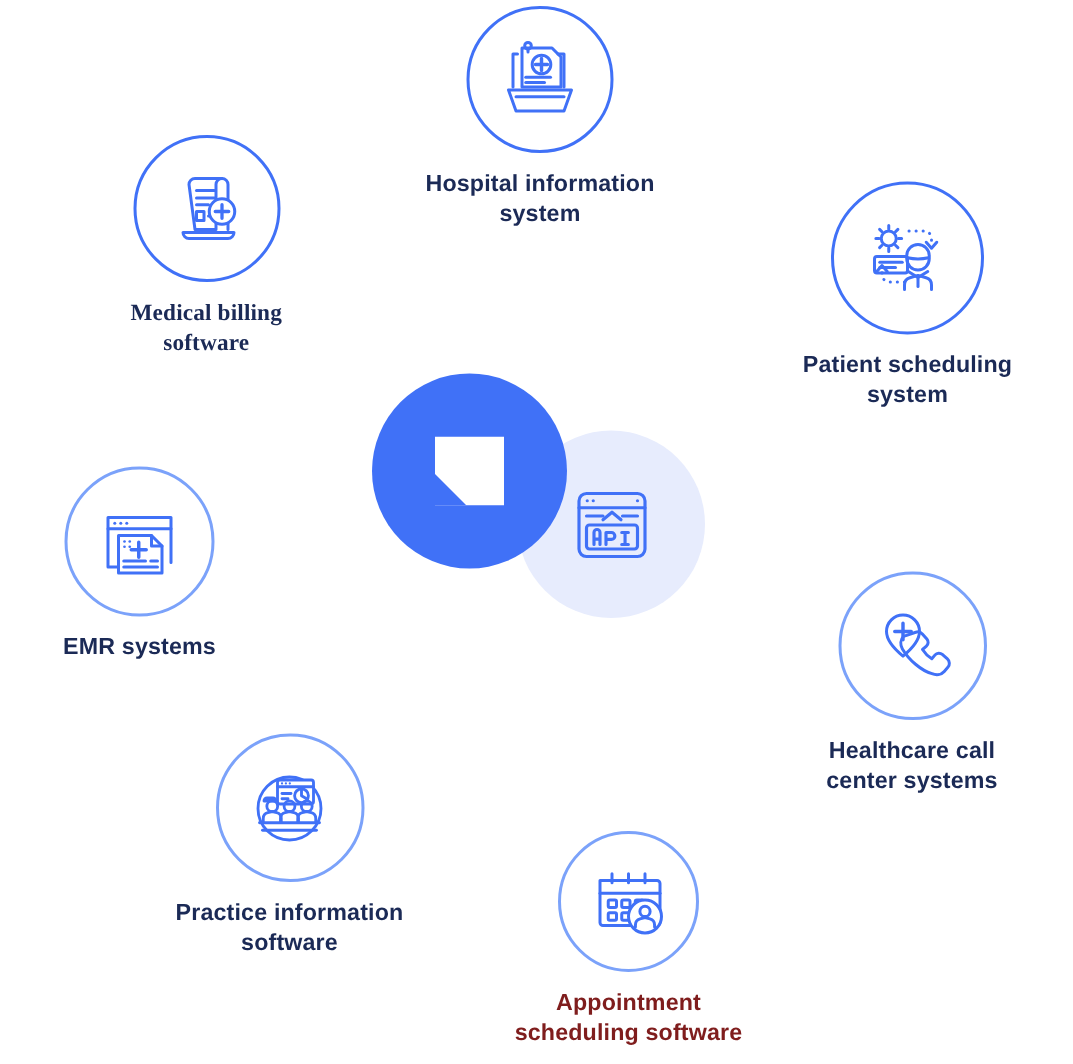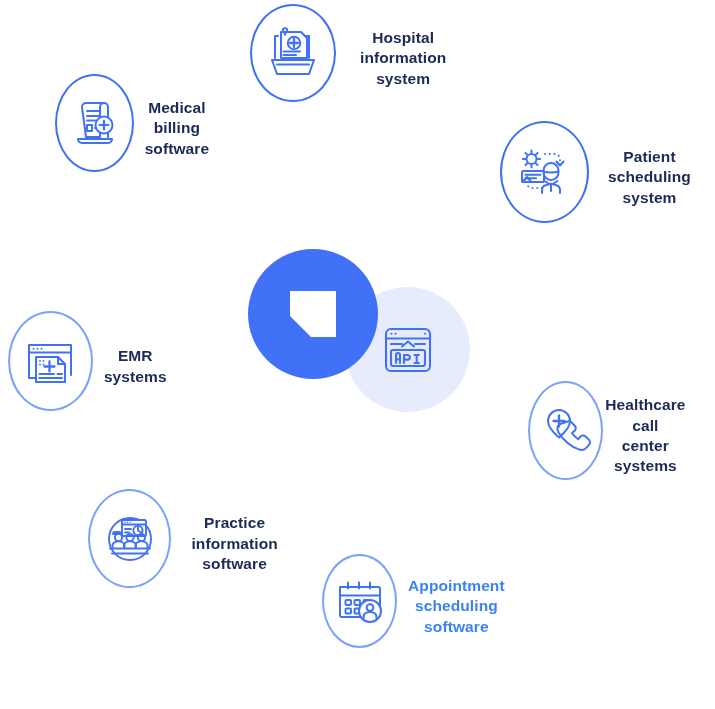--- a/index.html
+++ b/index.html
@@ -49,20 +49,21 @@
   }
   #core-secondary .api-mark {
     width: 52px;
     height: 52px;
   }
 
   
   .node {
     position: absolute;
     display: flex;
+    flex-direction: column;
     align-items: center;
   }
   .node-badge {
     border-radius: 50%;
     background: #ffffff;
     display: flex;
     align-items: center;
     justify-content: center;
     box-sizing: border-box;
   }
@@ -73,27 +74,27 @@
   .node-label {
     margin-top: 11px;
     text-align: center;
     font-weight: bold;
     font-size: 15.5px;
     line-height: 1.32;
     letter-spacing: 0.1px;
     white-space: pre-line;
     color: #1b2a56;
   }
-  .node-label.accent { color: #3b82f6; }
+  .node-label.accent { color: #7f1d1d; }
 
   
   #node-hospital        { left: 250px; top: 4px;   width: 220px; }
   #node-hospital   .node-badge { width: 98px; height: 98px; }
 
-  #node-medical-billing { left: 55px;  top: 74px;  width: 165px; }
+  #node-medical-billing { left: 55px;  top: 90px;  width: 165px; font-family: Liberation Serif, serif; }
   #node-medical-billing .node-badge { width: 98px; height: 98px; }
 
   #node-patient-mgmt    { left: 500px; top: 121px; width: 210px; }
   #node-patient-mgmt .node-badge { width: 102px; height: 102px; }
 
   #node-emr             { left: 8px;   top: 311px; width: 170px; }
   #node-emr .node-badge { width: 100px; height: 100px; }
 
   #node-call-center     { left: 528px; top: 381px; width: 160px; }
   #node-call-center .node-badge { width: 99px; height: 99px; }

